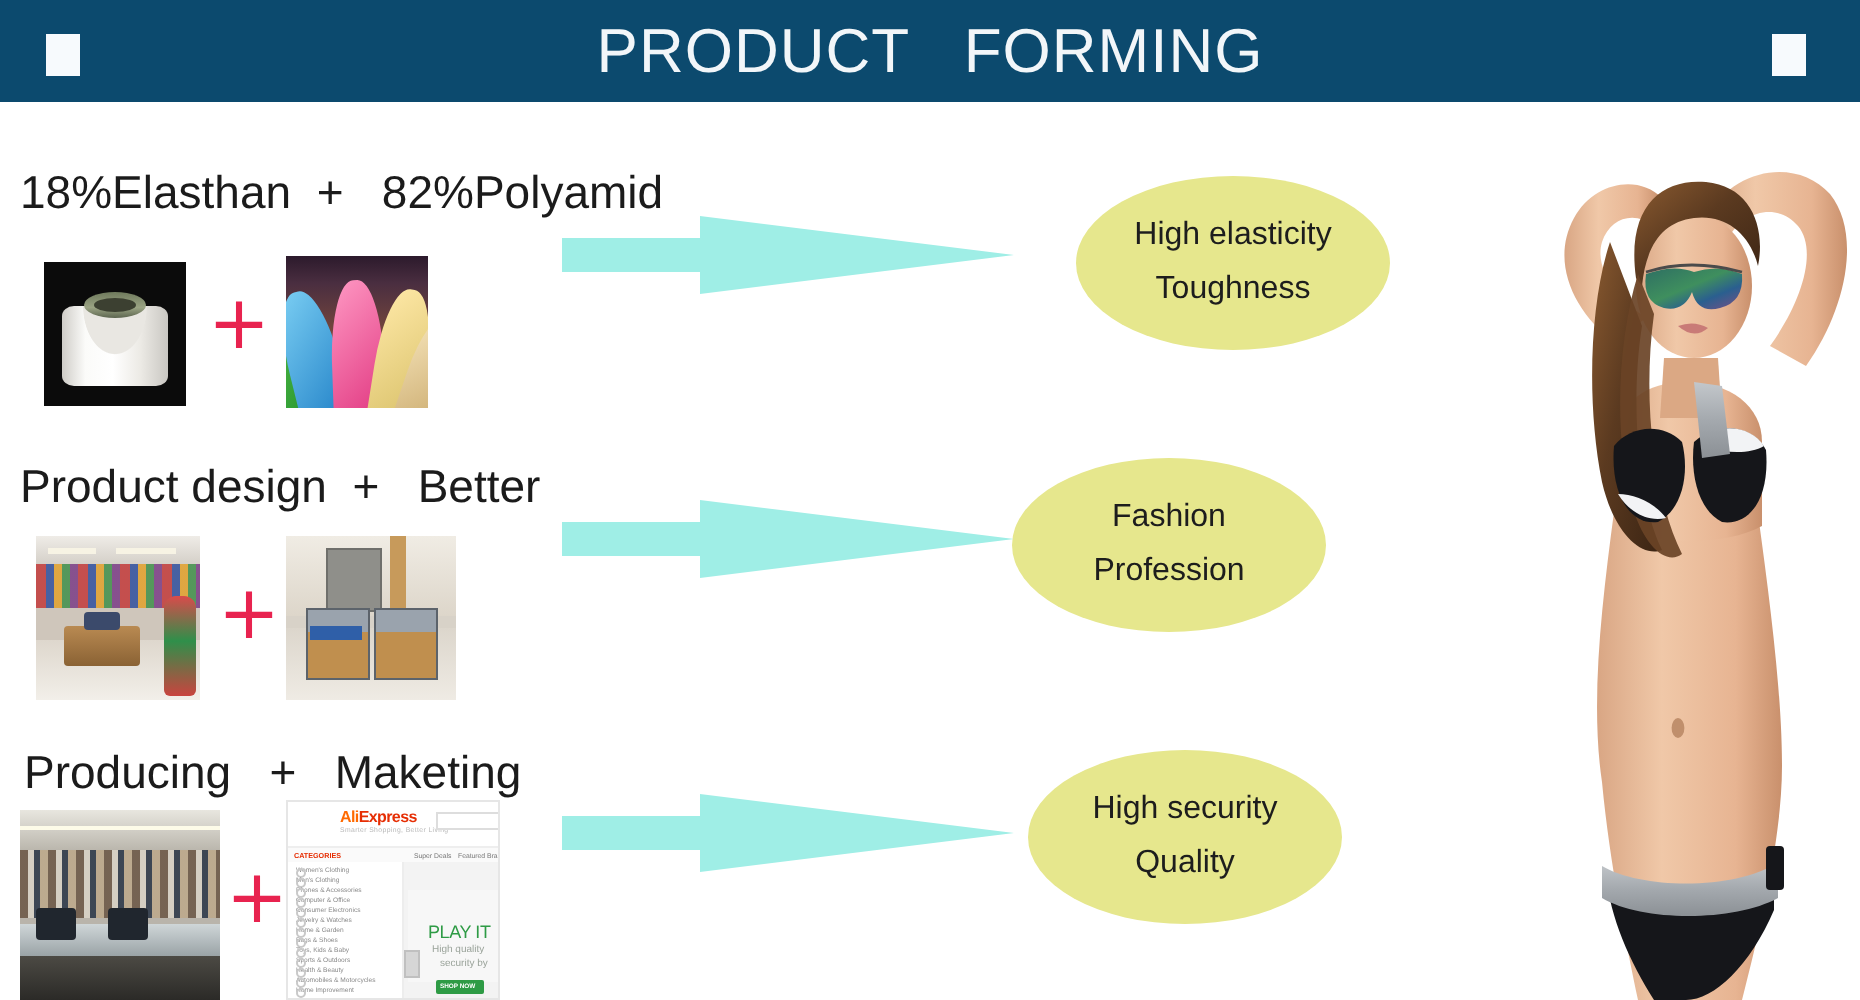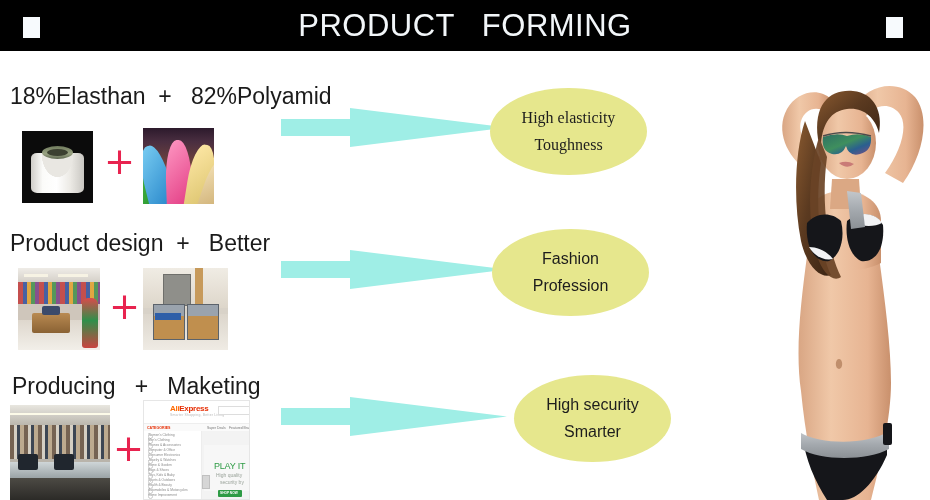--- a/index.html
+++ b/index.html
@@ -6,21 +6,21 @@
   body{
     width:930px;height:500px;overflow:hidden;background:#ffffff;
     font-family:"Liberation Sans","DejaVu Sans",sans-serif;
     -webkit-font-smoothing:antialiased;
   }
   .page{position:relative;width:930px;height:500px;overflow:hidden;background:#fff;}
 
   
   .header{
     position:absolute;left:0;top:0;width:930px;height:51px;
-    background:#000000;
+    background:#0c4a6e;
   }
   .header-title{
     position:absolute;left:0;top:0;width:930px;height:51px;
     display:flex;align-items:center;justify-content:center;
     color:#f2f6f9;font-size:31px;letter-spacing:.5px;
     font-weight:400;white-space:pre;
   }
   .hdr-sq{
     position:absolute;top:17px;width:17px;height:21px;background:#f7fafd;
   }
@@ -140,22 +140,22 @@
   .ar-2{left:281px;top:248px;}
   .ar-3{left:281px;top:395px;}
 
   
   .ellipse{
     position:absolute;width:157px;height:87px;border-radius:50%;
     background:#e6e78d;
     display:flex;flex-direction:column;align-items:center;justify-content:center;
     color:#1d1d1d;font-size:16px;line-height:1.0;
   }
-  .el-1{left:490px;top:88px;font-family:Liberation Serif, serif;}
-  .el-2{left:492px;top:229px;}
+  .el-1{left:538px;top:88px;}
+  .el-2{left:506px;top:229px;}
   .el-3{left:514px;top:375px;}
   .ellipse .l1{margin-bottom:11px;}
   .ellipse .l2{}
 
   
   .model{position:absolute;left:735px;top:51px;width:195px;height:449px;overflow:hidden;background:#ffffff;}
   .m-svg{position:absolute;left:0;top:0;}
 </style>
 </head>
 <body>
@@ -281,21 +281,21 @@
       <div class="ali-thumb"></div>
     </div>
   </div>
 
   <svg class="arrow ar-3" viewBox="0 0 226 44">
     <polygon points="0,13 69,13 69,2 226,21.5 69,41 69,30 0,30" fill="#9feee6"></polygon>
   </svg>
 
   <div class="ellipse el-3">
     <span class="l1">High security</span>
-    <span class="l2">Smarter</span>
+    <span class="l2">Quality</span>
   </div>
 
   <div class="model">
     <svg class="m-svg" width="195" height="449" viewBox="0 0 195 449">
       <defs>
         <linearGradient id="skin" x1="0" y1="0" x2="1" y2="0">
           <stop offset="0%" stop-color="#d9a684"></stop>
           <stop offset="35%" stop-color="#f0c8a8"></stop>
           <stop offset="75%" stop-color="#e7b492"></stop>
           <stop offset="100%" stop-color="#c9906c"></stop>

